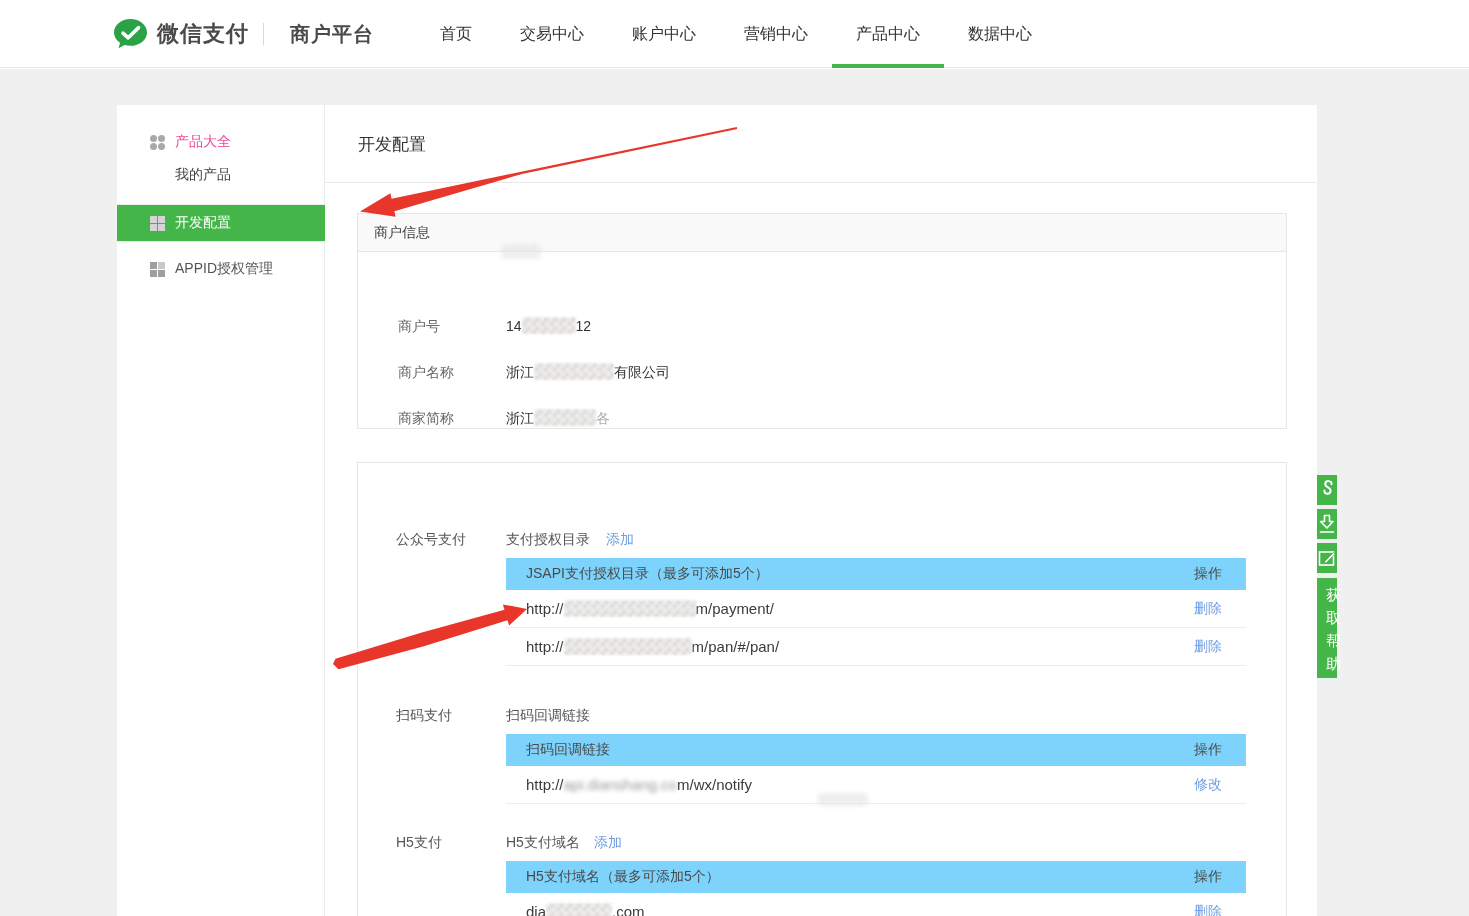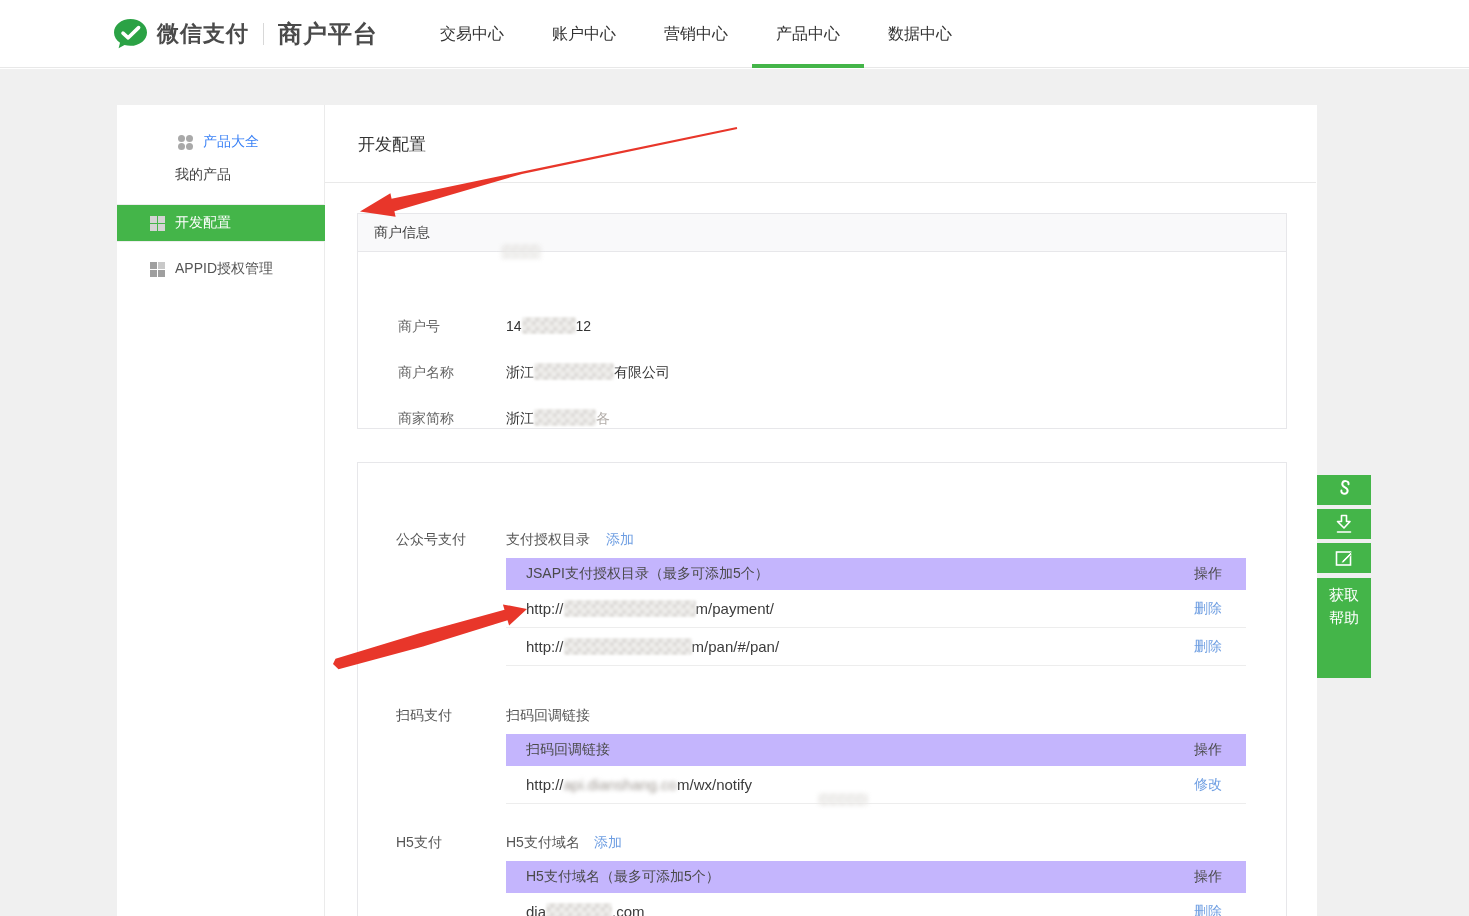--- a/index.html
+++ b/index.html
@@ -13,37 +13,37 @@
   body{
     width:1469px;height:916px;overflow:hidden;background:#fff;
     font-family:"Liberation Sans","DejaVu Sans",sans-serif;
     -webkit-font-smoothing:antialiased;position:relative;
   }
   
   .header{position:absolute;left:0;top:0;width:1469px;height:68px;background:#fff;border-bottom:1px solid #e8e8e8;z-index:10;}
   .logo-wrap{position:absolute;left:112px;top:0;height:68px;display:flex;align-items:center;font-weight:bold;}
   .brand-text{font-size:22px;color:#4a4a4a;margin-left:8px;letter-spacing:1px;}
   .logo-sep{width:1px;height:22px;background:#d8d8d8;margin:0 14px;}
-  .platform-text{font-size:24px;color:#4a4a4a;letter-spacing:1px;}
+  .platform-text{font-size:20px;color:#4a4a4a;letter-spacing:1px;margin-left:12px;}
   .nav{position:absolute;left:416px;top:0;height:68px;display:flex;}
   .nav-item{height:68px;line-height:67px;text-align:center;font-size:16px;color:#333;cursor:pointer;position:relative;width:112px;}
   .nav-item.first{width:80px;}
   .nav-underline{position:absolute;left:0;bottom:0;width:100%;height:4px;background:var(--green);}
   
   .content{position:absolute;left:0;top:69px;width:1469px;height:847px;background:#f0f0f0;}
   .panel{position:absolute;left:117px;top:36px;width:1200px;height:811px;background:#fff;overflow:hidden;}
   
   .sidebar{position:absolute;left:0;top:0;width:208px;height:100%;border-right:1px solid #ebebeb;background:#fff;}
   .side-item{position:absolute;left:0;width:208px;display:flex;align-items:center;font-size:14px;color:#555;cursor:pointer;}
   .side-sep{position:absolute;left:0;width:208px;height:1px;background:#ededed;}
   .grid-ic{width:15px;height:15px;margin-left:33px;margin-right:10px;display:grid;grid-template-columns:7px 7px;grid-template-rows:7px 7px;gap:1px;flex:none;}
   .grid-ic i{display:block;width:7px;height:7px;background:#9f9f9f;}
   .grid-ic.dots i{border-radius:50%;background:#a9a9a9;}
   .grid-ic.appid i:nth-child(2){background:#c9c9c9;}
-  .side-item.group{color:#3b82f6;margin-left:28px;}
+  .side-item.group{color:#ec4899;}
   .side-item.child{padding-left:58px;color:#444;}
   .side-item.active{background:var(--green);color:#fff;}
   .side-item.active .grid-ic i{background:#d4d4d4;}
   
   .main{position:absolute;left:208px;top:0;width:991px;height:100%;}
   .page-title{position:absolute;left:33px;top:28px;margin:0;font-size:17px;font-weight:normal;color:#333;}
   .title-divider{position:absolute;left:0;top:77px;width:100%;height:1px;background:#e9e9e9;}
   .card{position:absolute;left:32px;width:930px;background:#fff;border:1px solid var(--border);}
   #merchant-card{top:108px;height:216px;}
   #payment-card{top:357px;height:472px;}
@@ -56,45 +56,46 @@
                      linear-gradient(45deg,#d8d6d3 26%,transparent 26%,transparent 74%,#d8d6d3 74%);
     background-size:9px 9px;background-position:0 0,4.5px 4.5px;filter:blur(1px);}
   .mosaic.patch{position:absolute;filter:blur(2px);opacity:.65;}
   .faint-char{color:#b3aeaa;filter:blur(.6px);}
   .help-icon{position:absolute;right:16px;top:10px;width:17px;height:17px;border-radius:50%;background:#c9c9c9;color:#fff;font-size:12px;font-weight:bold;text-align:center;line-height:17px;cursor:pointer;}
   .pc-label{position:absolute;left:38px;color:#555;}
   .pc-sub{position:absolute;left:148px;color:#555;}
   .pc-add{position:absolute;color:var(--link);cursor:pointer;}
   .sec-row{position:absolute;left:0;width:100%;height:20px;line-height:20px;font-size:14px;}
   .ptable{position:absolute;left:148px;width:740px;}
-  .pt-head{height:32px;background:#c4b5fd;display:flex;align-items:center;justify-content:space-between;padding:0 24px 0 20px;font-size:14px;color:#4a4a4a;}
+  .pt-head{height:32px;background:#7dd3fc;display:flex;align-items:center;justify-content:space-between;padding:0 24px 0 20px;font-size:14px;color:#4a4a4a;}
   .pt-row{height:38px;display:flex;align-items:center;justify-content:space-between;padding:0 24px 0 20px;border-bottom:1px solid #ededed;font-size:15px;color:#3c3c3c;position:relative;}
   .pt-row .action{font-size:14px;color:var(--link);cursor:pointer;flex:none;}
   .blur-text{filter:blur(2px);color:#a09a94;}
   
-  .fbtn{position:absolute;left:1317px;width:54px;background:var(--green);cursor:pointer;display:flex;align-items:center;justify-content:center;z-index:20;}
+  .fbtn{position:absolute;left:1317px;width:20px;background:var(--green);cursor:pointer;display:flex;align-items:center;justify-content:center;z-index:20;}
   .fbtn svg{display:block;}
   #fb-help{color:#fff;font-size:15px;line-height:23px;text-align:center;padding:5px 9px 0;display:block;}
   
   .arrows{position:absolute;left:0;top:0;width:1469px;height:916px;pointer-events:none;z-index:60;}
 </style>
 </head>
 <body>
 
 <div class="header">
   <div class="logo-wrap">
     <svg width="37" height="34" viewBox="0 0 37 34">
       <path d="M18.5 2C9.4 2 2 8 2 15.4c0 4.2 2.3 7.9 6 10.4l-1.4 5.4 5.9-3.2c1.9.5 3.9.8 6 .8 9.1 0 16.5-6 16.5-13.4S27.6 2 18.5 2z" fill="#2ba245"></path>
       <path d="M11 16.2l5.2 4.6L26.6 10.6" fill="none" stroke="#fff" stroke-width="3.6" stroke-linecap="round" stroke-linejoin="round"></path>
     </svg>
     <span class="brand-text">微信支付</span>
     <span class="logo-sep"></span>
     <span class="platform-text">商户平台</span>
   </div>
   <div class="nav">
+    <div class="nav-item first">首页</div>
     <div class="nav-item">交易中心</div>
     <div class="nav-item">账户中心</div>
     <div class="nav-item">营销中心</div>
     <div class="nav-item">
       <span>产品中心</span>
       <span class="nav-underline"></span>
     </div>
     <div class="nav-item">数据中心</div>
   </div>
 </div>

